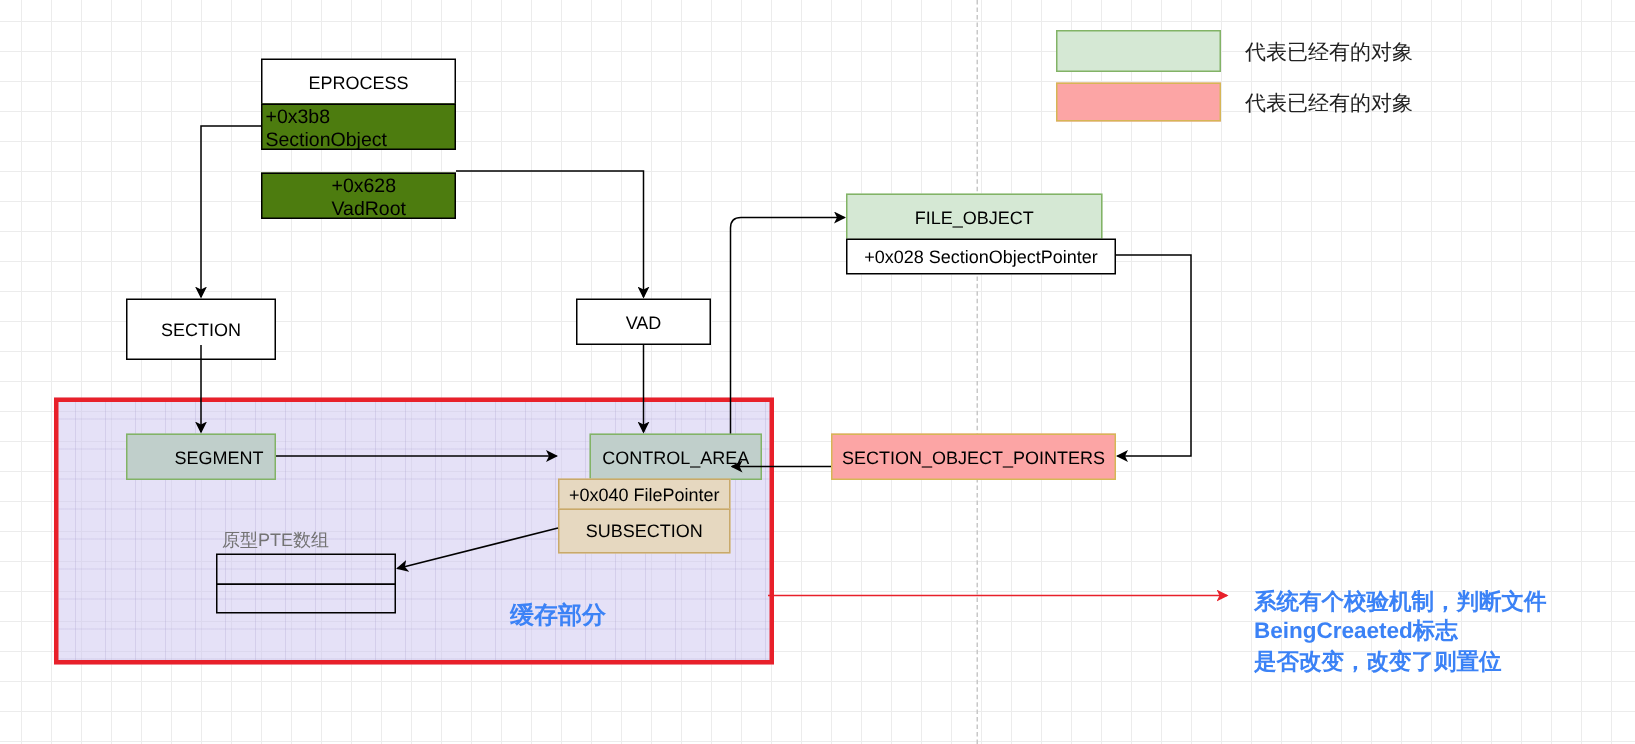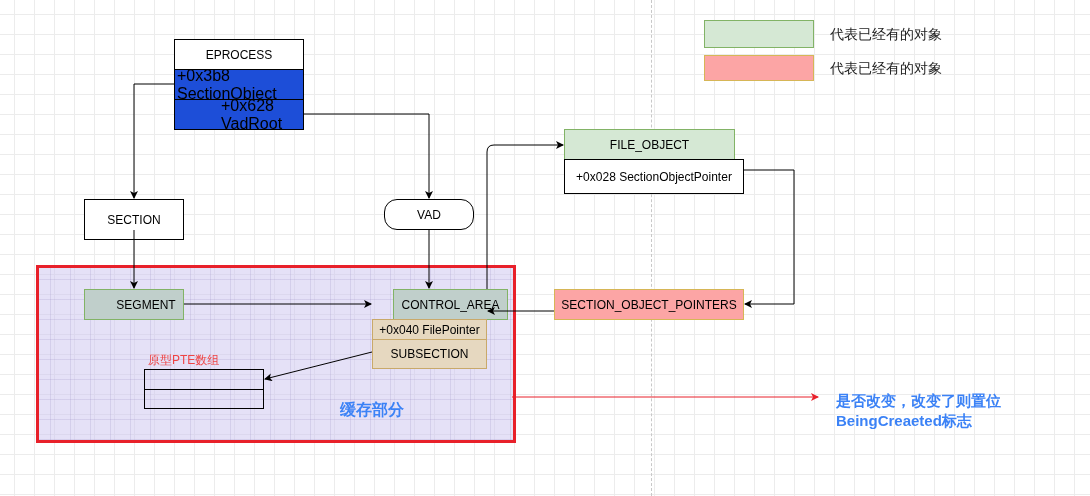--- a/index.html
+++ b/index.html
@@ -16,21 +16,21 @@
   .vdash { position:absolute; left:651px; top:0; width:0; height:496px; border-left:1px dashed #c8c8c8; }
   .region {
     position:absolute; left:36px; top:265px; width:474px; height:172px;
     border:3px solid #e8202a; background:rgba(208,200,240,0.55);
     background-image:
       linear-gradient(to right, rgba(160,150,200,0.25) 1px, transparent 1px),
       linear-gradient(to bottom, rgba(160,150,200,0.25) 1px, transparent 1px);
     background-size:20px 20px; background-position:-9px -9px;
   }
   .box { position:absolute; box-sizing:border-box; border:1px solid #000; background:#fff; font-size:12px; color:#000; display:flex; align-items:center; justify-content:center; }
-  .cell { position:absolute; box-sizing:border-box; border:1px solid #000; background:#1d4ed8; font-size:16px; display:flex; align-items:center; padding-left:2px; }
+  .cell { position:absolute; box-sizing:border-box; border:1px solid #000; background:#4d7c0f; font-size:13px; display:flex; align-items:center; padding-left:2px; }
   .green { background:#d5e8d4; border-color:#82b366; }
   .greenish { background:#c0cfcb; border-color:#82b366; }
   .yellow { background:#fca5a5; border-color:#d6b656; }
   .tan { background:#e6d8c0; border-color:#c9a96a;text-align:center; }
   .label { position:absolute; font-size:14px; color:#222; }
   .red-text { position:absolute; color:#3b82f6; font-weight:bold; font-family:"DejaVu Serif", serif; }
   svg.edges { position:absolute; left:0; top:0; }
 </style>
 </head>
 <body>
@@ -40,43 +40,44 @@
 <div class="region"></div>
 <div class="red-text" style="left:340px;top:400px;font-size:16px;">缓存部分</div>
 
 <div class="box green" style="left:704px;top:20px;width:110px;height:28px;"></div>
 <div class="label" style="left:830px;top:26px;">代表已经有的对象</div>
 <div class="box yellow" style="left:704px;top:55px;width:110px;height:26px;"></div>
 <div class="label" style="left:830px;top:60px;">代表已经有的对象</div>
 
 <div class="box" style="left:174px;top:39px;width:130px;height:31px;">EPROCESS</div>
 <div class="cell" style="left:174px;top:69px;width:130px;height:31px;">+0x3b8 SectionObject</div>
-<div class="cell" style="left:174px;top:99px;width:130px;height:31px;padding-left:46px;">+0x628 VadRoot</div>
+<div class="cell" style="left:174px;top:115px;width:130px;height:31px;padding-left:46px;">+0x628 VadRoot</div>
 
 <div class="box" style="left:84px;top:199px;width:100px;height:41px;">SECTION</div>
-<div class="box" style="left:384px;top:199px;width:90px;height:31px;border-radius:13px;">VAD</div>
+<div class="box" style="left:384px;top:199px;width:90px;height:31px;">VAD</div>
 
 <div class="box greenish" style="left:84px;top:289px;width:100px;height:31px;padding-left:24px;">SEGMENT</div>
 
 <div class="box greenish" style="left:372px;top:289px;width:115px;height:31px;margin-left:21px;">CONTROL_AREA</div>
 <div class="box tan" style="left:372px;top:319px;width:115px;height:21px;">+0x040 FilePointer</div>
 <div class="box tan" style="left:372px;top:339px;width:115px;height:30px;">SUBSECTION</div>
 
 <div class="box green" style="left:564px;top:129px;width:171px;height:31px;">FILE_OBJECT</div>
-<div class="box" style="left:564px;top:159px;width:180px;height:35px;">+0x028 SectionObjectPointer</div>
+<div class="box" style="left:564px;top:159px;width:180px;height:24px;">+0x028 SectionObjectPointer</div>
 
 <div class="box yellow" style="left:554px;top:289px;width:190px;height:31px;">SECTION_OBJECT_POINTERS</div>
 
-<div class="label" style="left:148px;top:352px;font-size:12px;color:#ef4444;">原型PTE数组</div>
+<div class="label" style="left:148px;top:352px;font-size:12px;color:#737373;">原型PTE数组</div>
 <div class="box" style="left:144px;top:369px;width:120px;height:21px;background:transparent;"></div>
 <div class="box" style="left:144px;top:389px;width:120px;height:20px;background:transparent;"></div>
 
 <div class="red-text" style="left:836px;top:391px;font-size:15px;line-height:20px;">
+  <div>系统有个校验机制，判断文件</div>
+  <div style="font-family:'Liberation Sans',sans-serif;">BeingCreaeted标志</div>
   <div>是否改变，改变了则置位</div>
-  <div style="font-family:'Liberation Sans',sans-serif;">BeingCreaeted标志</div>
 </div>
 
 <svg class="edges" width="1090" height="496">
   <defs>
     <marker id="ah" markerWidth="8" markerHeight="8" refX="7" refY="4" orient="auto" markerUnits="userSpaceOnUse">
       <path d="M0,0 L8,4 L0,8 L2,4 z" fill="#000"></path>
     </marker>
     <marker id="ahr" markerWidth="8" markerHeight="8" refX="7" refY="4" orient="auto" markerUnits="userSpaceOnUse">
       <path d="M0,0 L8,4 L0,8 L2,4 z" fill="#e8202a"></path>
     </marker>

